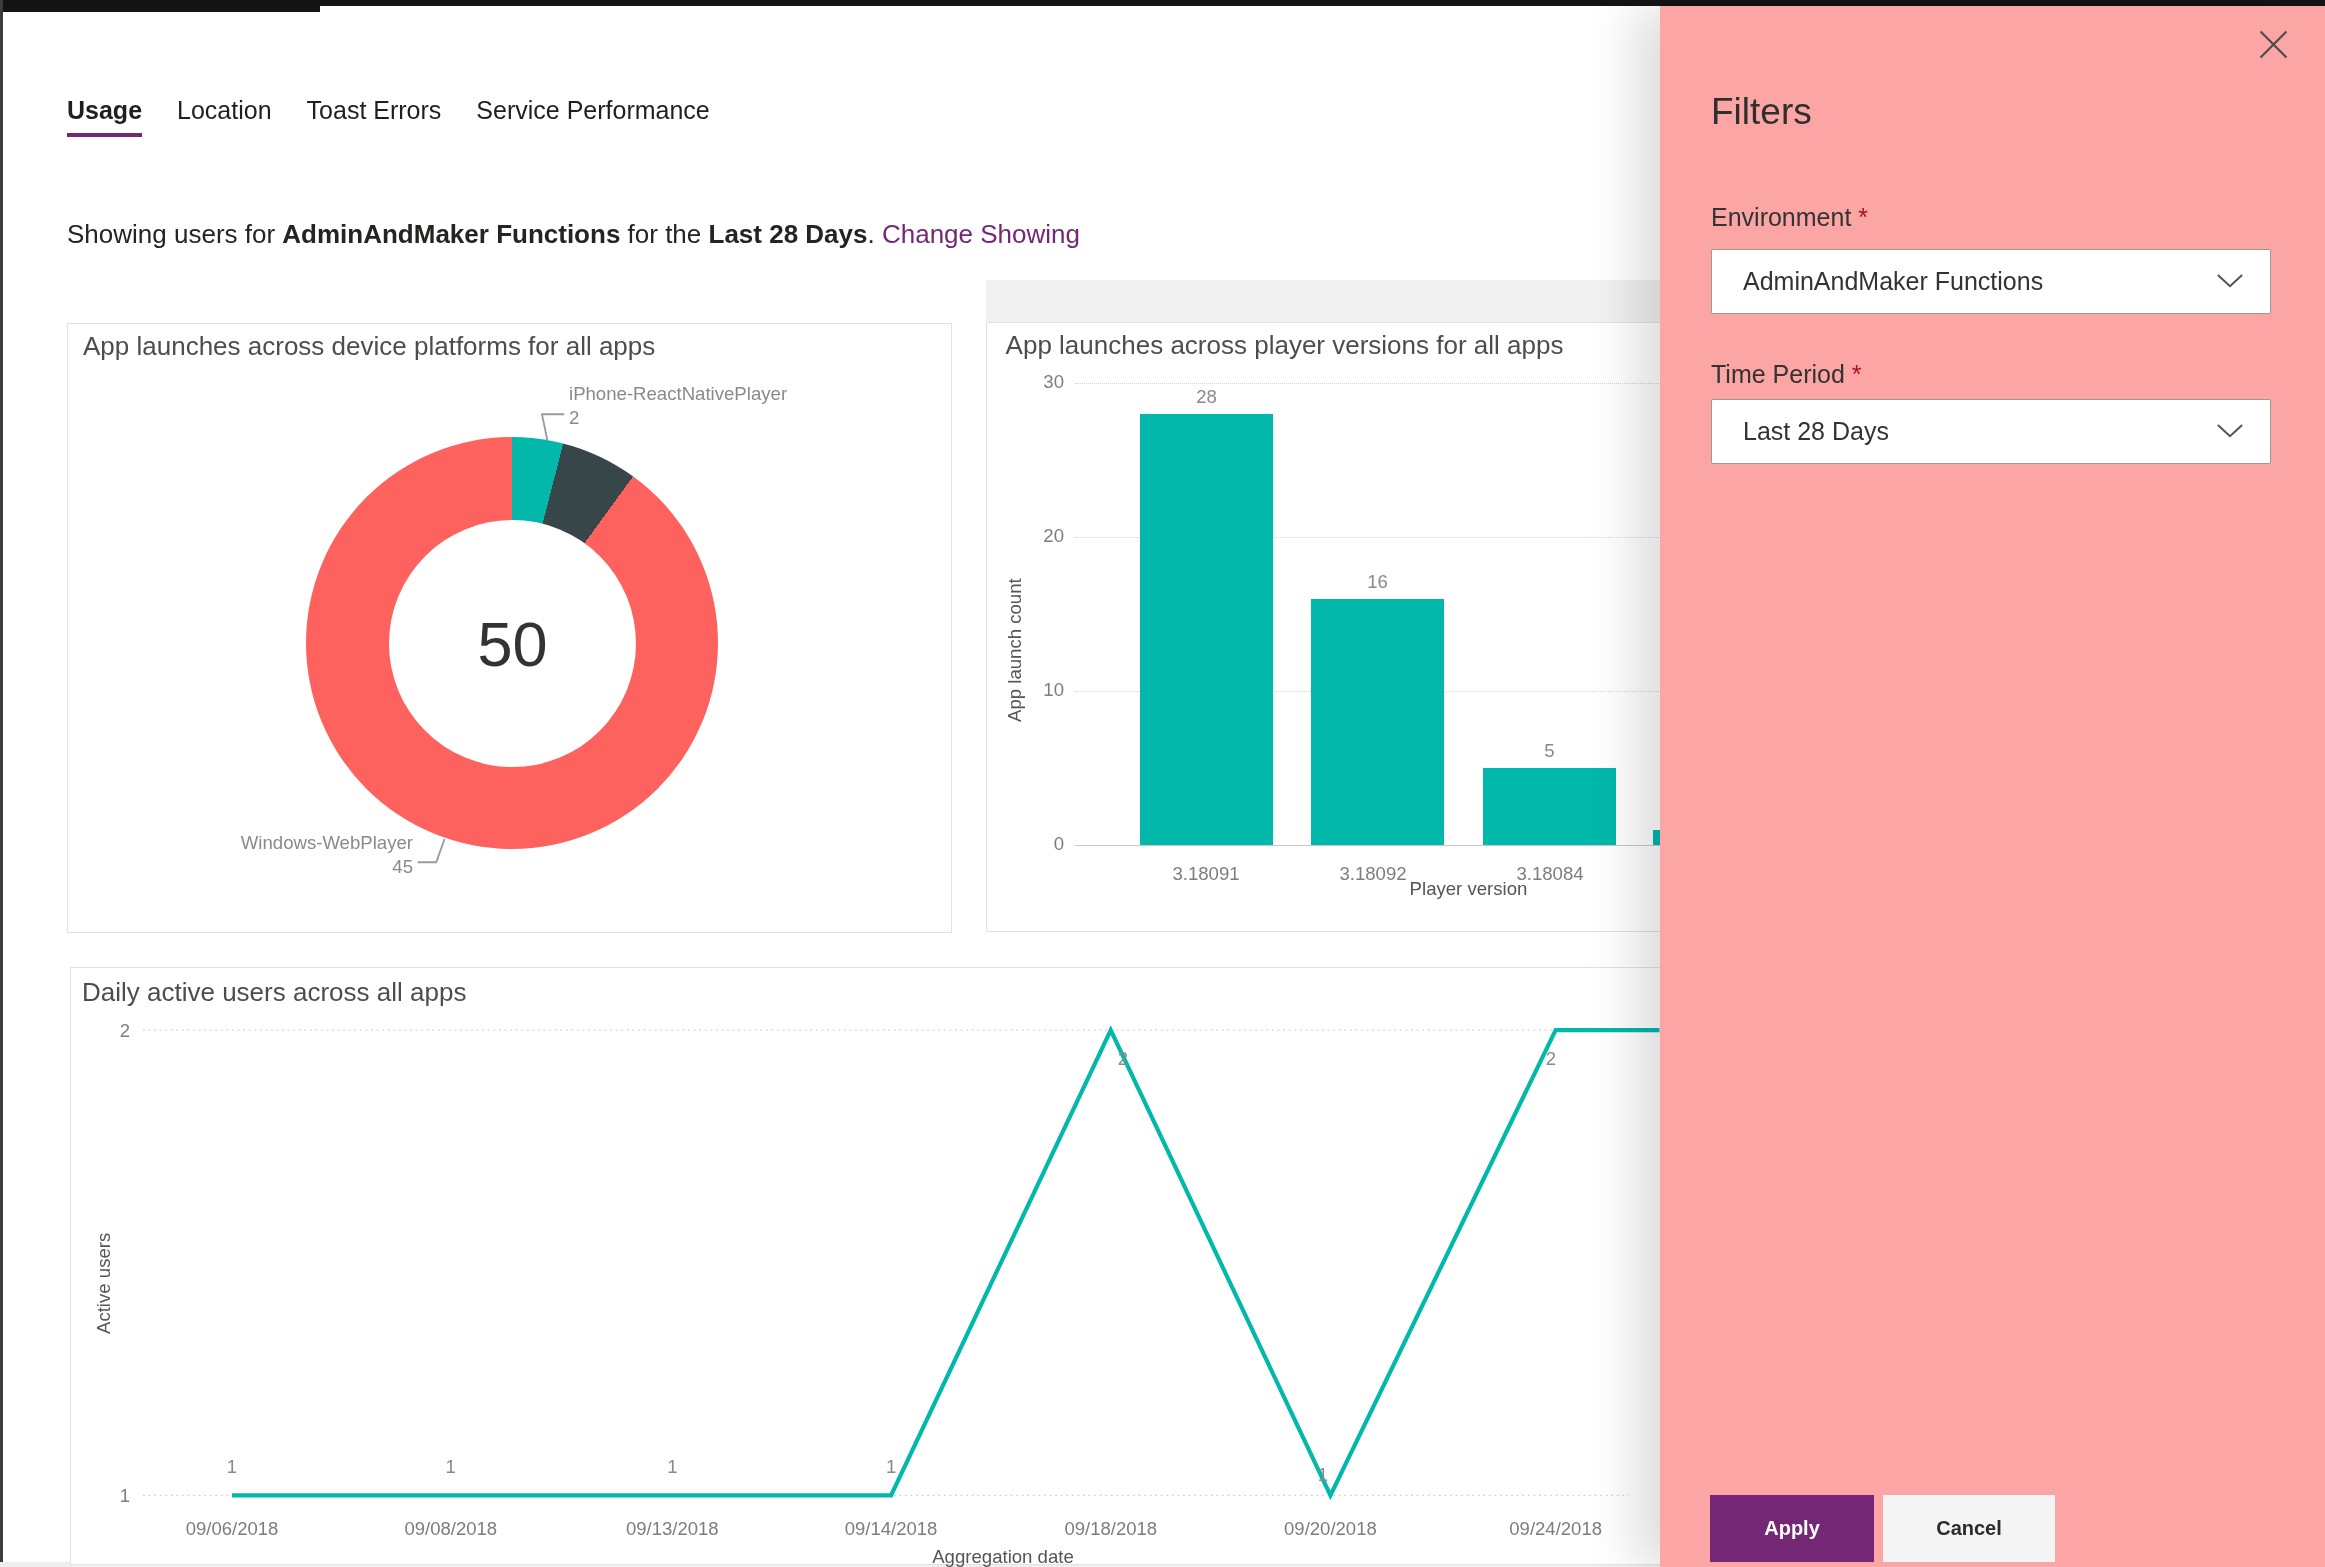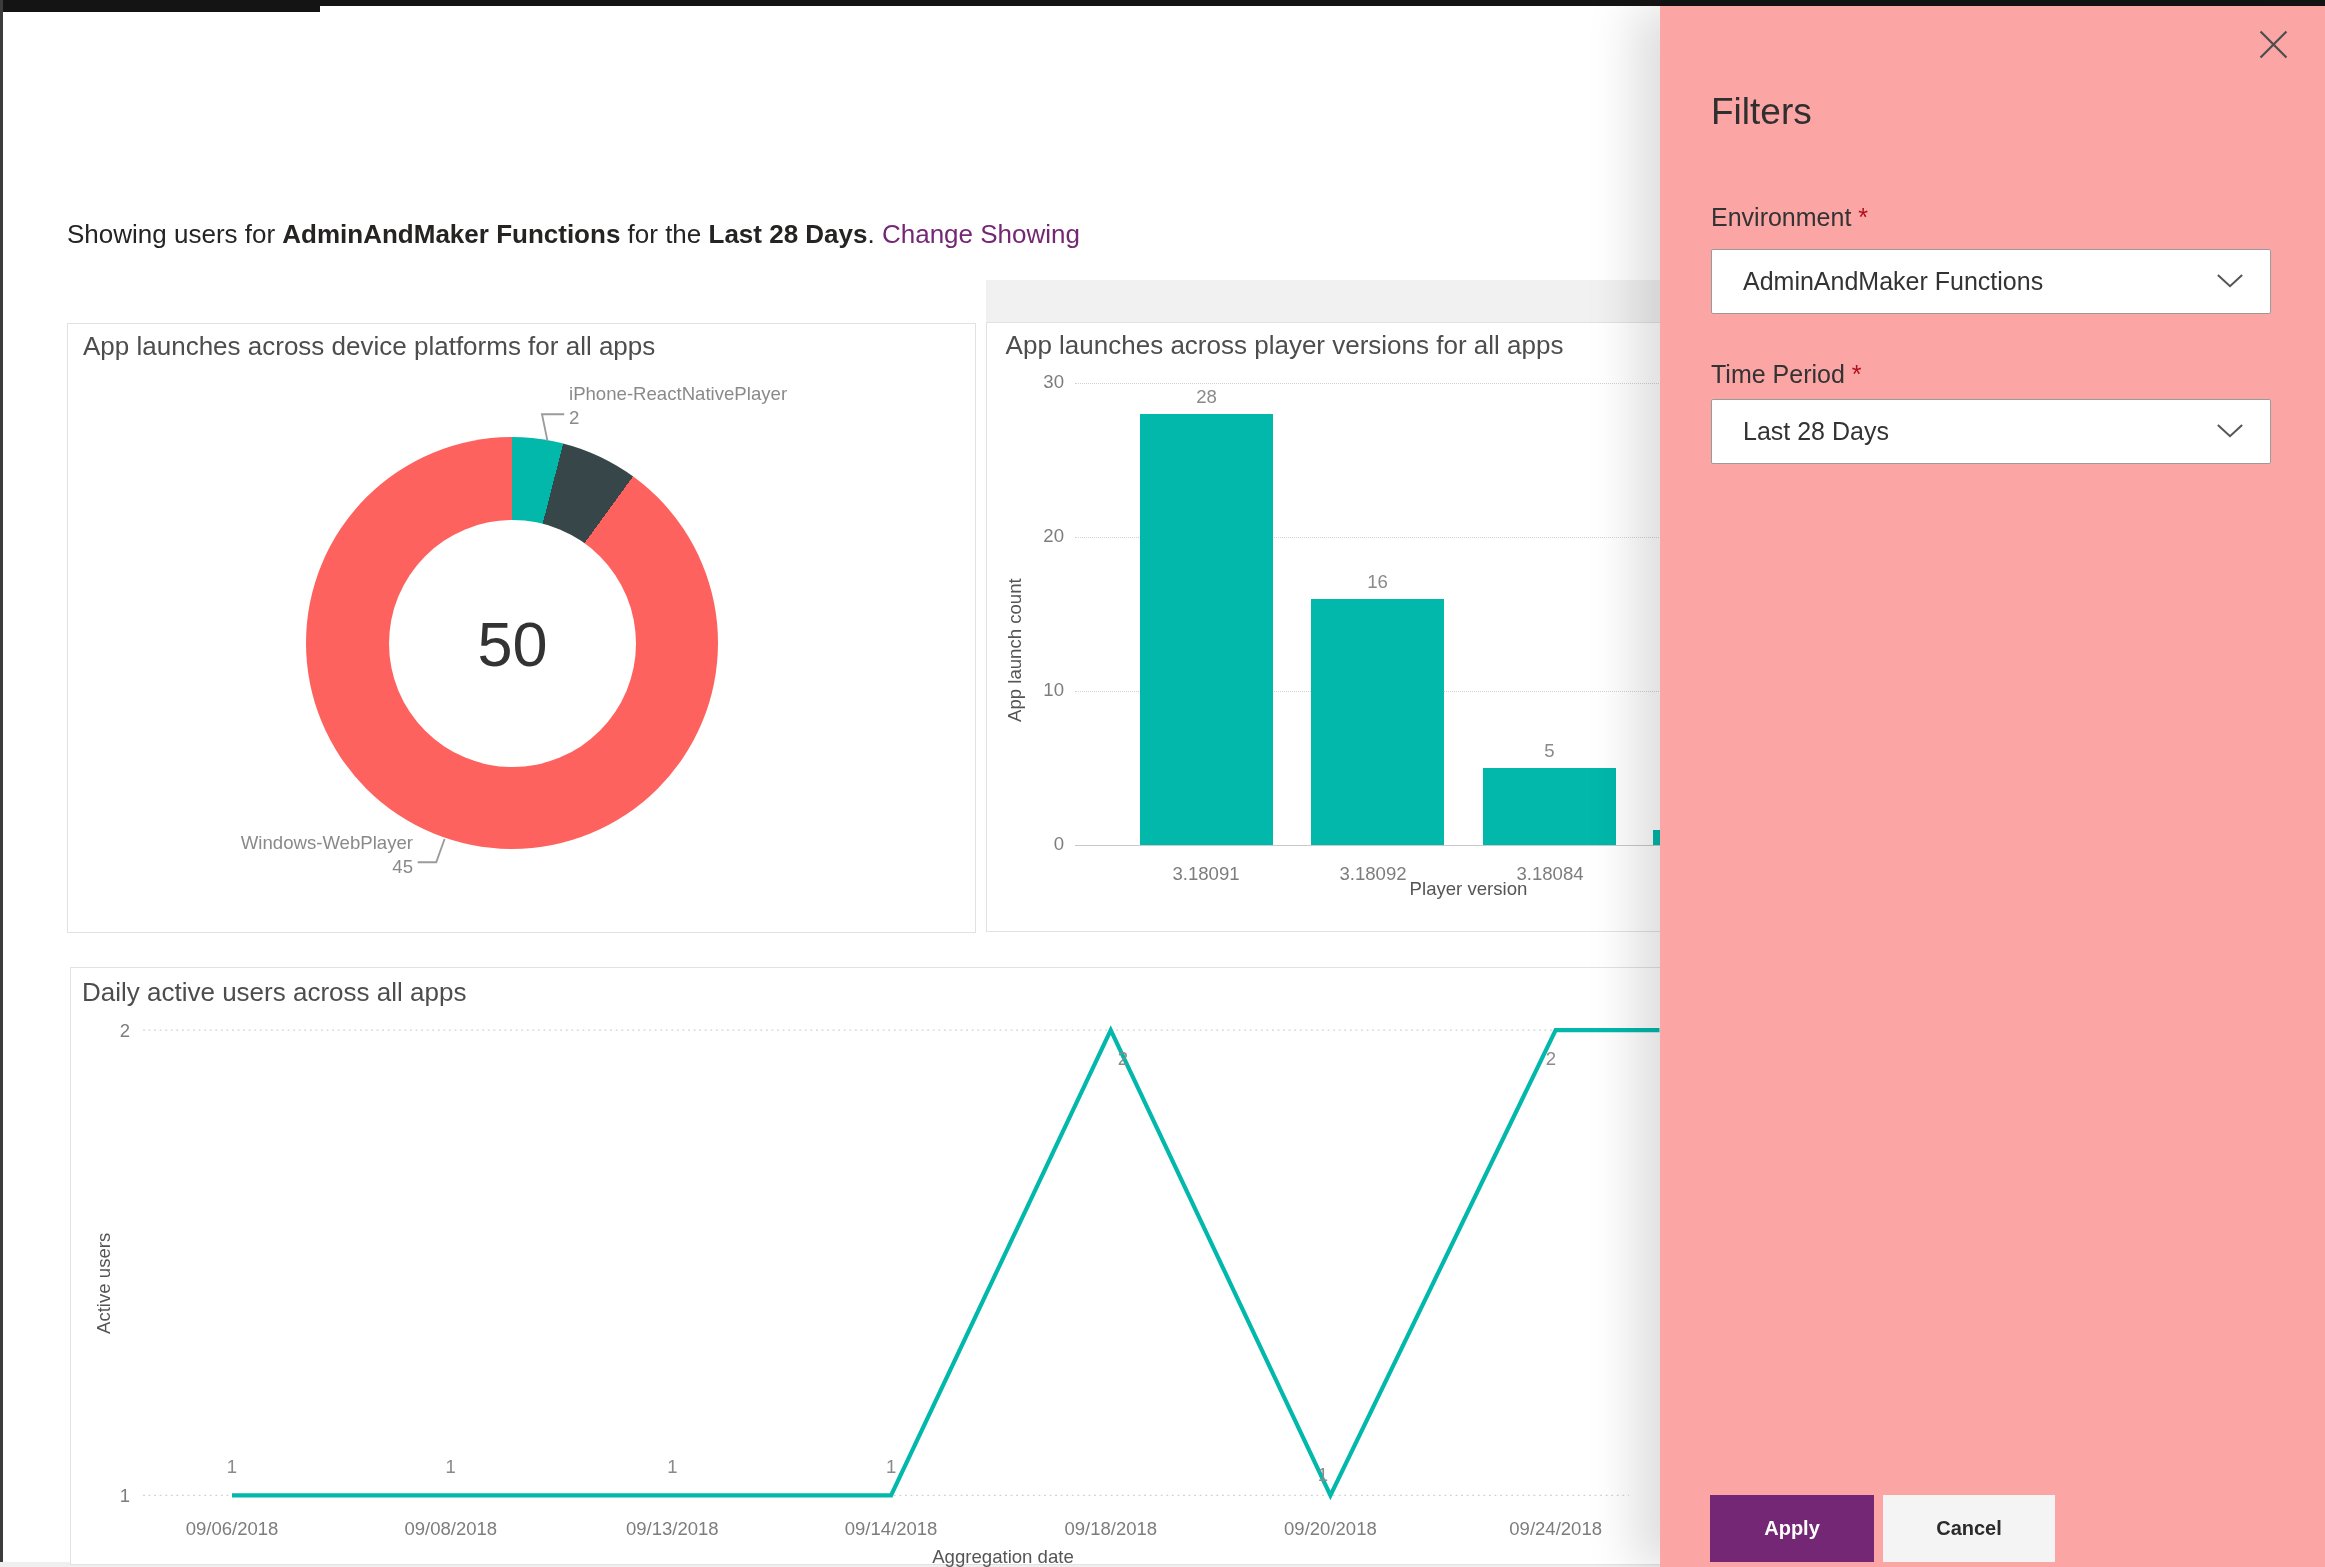--- a/index.html
+++ b/index.html
@@ -15,21 +15,21 @@
   #tabs{left:67px;top:96px;display:flex;gap:35px;font-size:25px;color:#201f1e;}
   .tab{padding-bottom:8.3px;cursor:pointer;}
   .tab.active{font-weight:700;border-bottom:4.6px solid #742774;}
   #subheader{left:67px;top:219px;font-size:26px;color:#252423;}
   #subheader b{font-weight:700;}
   #change-filters{color:#742774;cursor:pointer;}
   
   #gray-band{left:986px;top:280px;width:674px;height:42px;background:#f1f1f1;}
   #bottom-strip{left:0;top:1562px;width:1660px;height:5.6px;background:#efefef;}
   
-  .card{background:#fff;border:0.9px solid #e2e2e2;padding-left:24px;}
+  .card{background:#fff;border:0.9px solid #e2e2e2;}
   .card-title{position:absolute;font-size:26px;color:#4d4d4d;}
   #donut-card{left:67px;top:323px;width:883px;height:608px;}
   #bar-card{left:986px;top:322px;width:674px;height:608px;border-right:none;}
   #line-card{left:70px;top:967px;width:1591px;height:596px;border-right:none;}
   
   #donut{left:238px;top:113px;width:412px;height:412px;border-radius:50%;}
   #donut-hole{left:321px;top:196px;width:247px;height:247px;border-radius:50%;background:#fff;
               display:flex;align-items:center;justify-content:center;font-size:63px;color:#333;}
   .callout{position:absolute;font-size:18.6px;color:#8a8a8a;line-height:24px;}
   
@@ -60,20 +60,26 @@
 </head>
 <body>
 
 <div id="stage">
 
   <div class="abs" id="top-line"></div>
   <div class="abs" id="top-block"></div>
   <div class="abs" id="left-line"></div>
 
 
+  <div class="abs" id="tabs">
+    <div class="tab active">Usage</div>
+    <div class="tab">Location</div>
+    <div class="tab">Toast Errors</div>
+    <div class="tab">Service Performance</div>
+  </div>
 
   <div class="abs" id="subheader"><span>Showing users for </span><b>AdminAndMaker Functions</b><span> for the </span><b>Last 28 Days</b><span>. </span><span id="change-filters">Change Showing</span></div>
 
   <div class="abs" id="gray-band"></div>
   <div class="abs" id="bottom-strip"></div>
 
   <div class="abs card" id="donut-card">
     <div class="card-title" style="left:15px;top:7.4px;">App launches across device platforms for all apps</div>
     <div class="abs" id="donut" style="background: conic-gradient(rgb(1, 184, 170) 0deg, rgb(1, 184, 170) 14.4deg, rgb(55, 70, 73) 14.4deg, rgb(55, 70, 73) 36deg, rgb(253, 98, 94) 36deg, rgb(253, 98, 94) 360deg);"></div>
     <div class="abs" id="donut-hole">

